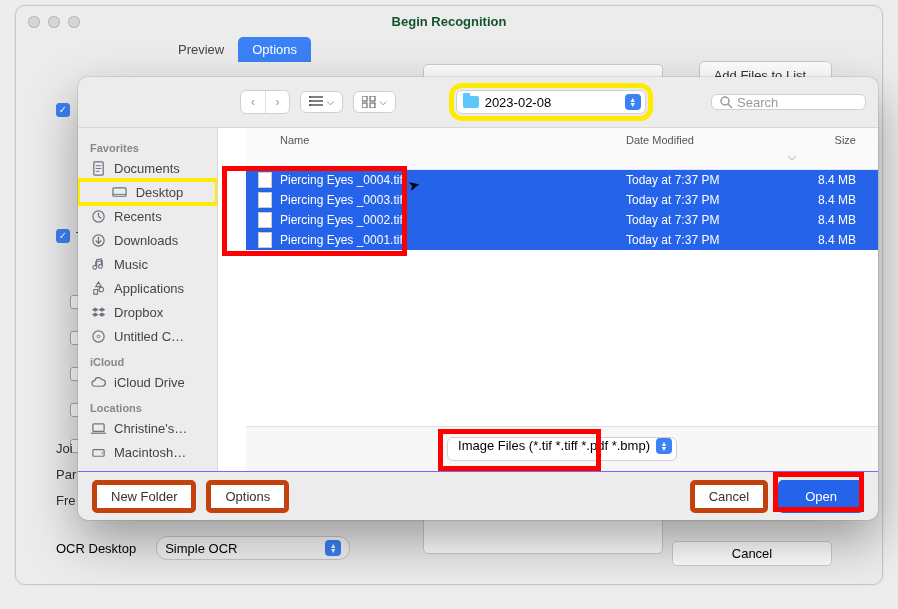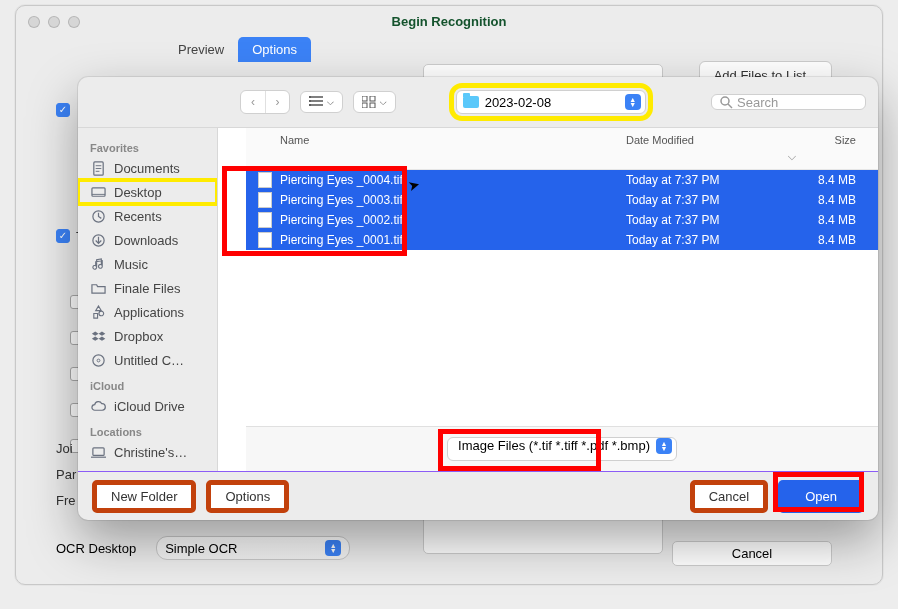--- a/index.html
+++ b/index.html
@@ -199,21 +199,21 @@
       font-size:11px; color:#888; font-weight:600;
       padding: 8px 12px 2px;
     }
     .sidebar-item {
       display:flex; align-items:center; gap:8px;
       padding:4px 12px;
       color:#444; font-size:13px;
       white-space:nowrap; overflow:hidden; text-overflow:ellipsis;
     }
     .sidebar-item .sb-icon { width:16px; height:16px; flex-shrink:0; display:flex;align-items:center;justify-content:center; color:#6b7280;}
-    .hl-yellow { outline:4px solid #ffeb00; outline-offset:-2px;}
+    .hl-yellow { outline:4px solid #ffeb00; outline-offset:-2px;justify-content:center;}
 
     .file-area { flex:1; display:flex; flex-direction:column; }
     .file-header {
       display:flex; padding:6px 12px;
       font-size:11px; color:#555; font-weight:500;
       border-bottom:1px solid #e6e6e6;
       background:#fafafa;
     }
     .col-name { flex:1; padding-left:22px;}
     .col-date { width:170px; display:flex; align-items:flex-start; gap:4px;flex-direction:column;}
@@ -450,28 +450,20 @@
             <span class="sb-icon">
               <svg width="15" height="15" viewBox="0 0 16 16">
                 <path d="M6 3v8a2 2 0 11-1-1.7V5l7-1v6a2 2 0 11-1-1.7V2z" fill="none" stroke="#6b7280" stroke-width="1.2"></path>
               </svg>
             </span>
             <span>Music</span>
           </div>
           <div class="sidebar-item">
             <span class="sb-icon">
               <svg width="15" height="15" viewBox="0 0 16 16">
-                <path d="M1 4h5l1 2h8v7H1z" fill="none" stroke="#6b7280" stroke-width="1.3"></path>
-              </svg>
-            </span>
-            <span>Finale Files</span>
-          </div>
-          <div class="sidebar-item">
-            <span class="sb-icon">
-              <svg width="15" height="15" viewBox="0 0 16 16">
                 <path d="M8 1l3 5H5zM3 9h4v5H3zM11 11.5a2.5 2.5 0 100-5 2.5 2.5 0 000 5z" fill="none" stroke="#6b7280" stroke-width="1.2"></path>
               </svg>
             </span>
             <span>Applications</span>
           </div>
           <div class="sidebar-item">
             <span class="sb-icon">
               <svg width="15" height="15" viewBox="0 0 16 16">
                 <path d="M4 2l4 2.5L4 7 0 4.5zM12 2l4 2.5L12 7 8 4.5zM4 8l4 2.5L4 13 0 10.5zM12 8l4 2.5L12 13 8 10.5z" fill="#6b7280" transform="scale(0.9) translate(1,1)"></path>
               </svg>

